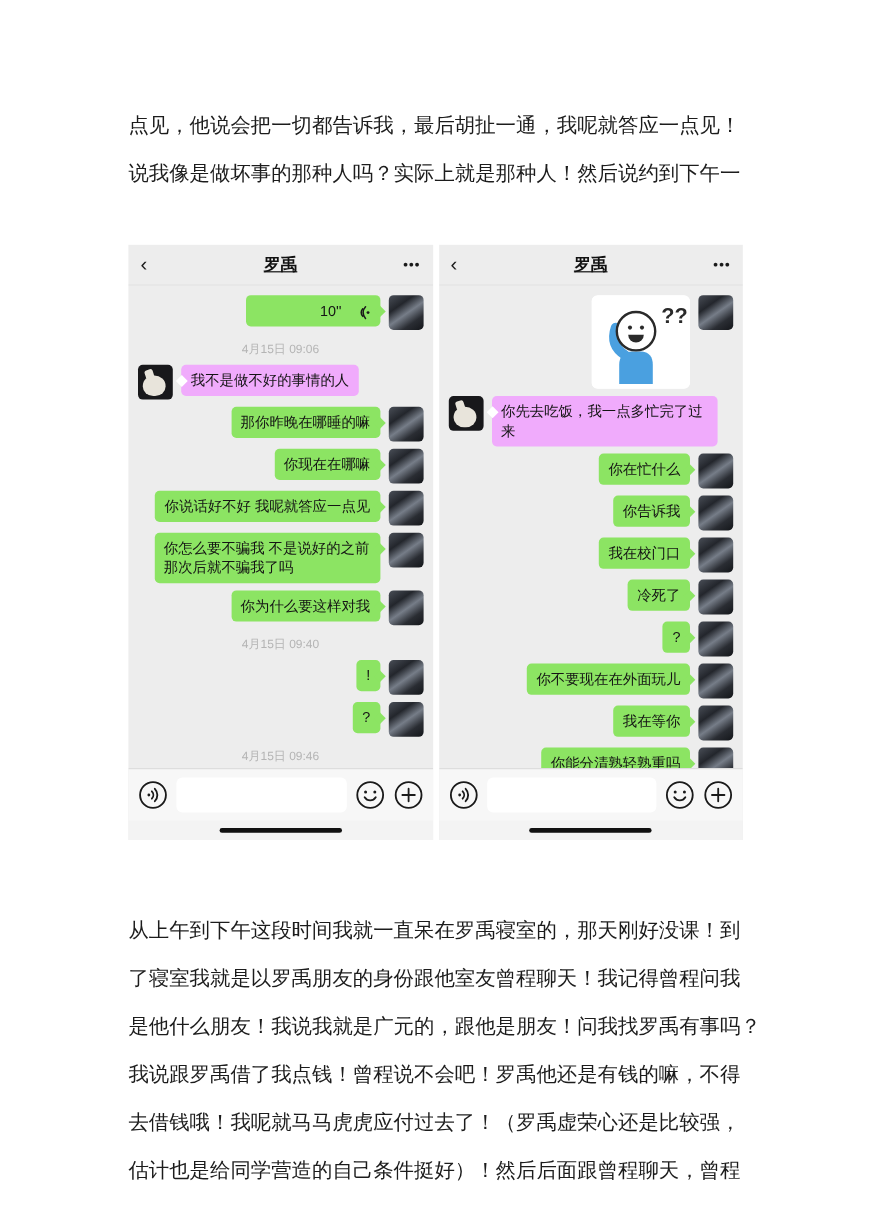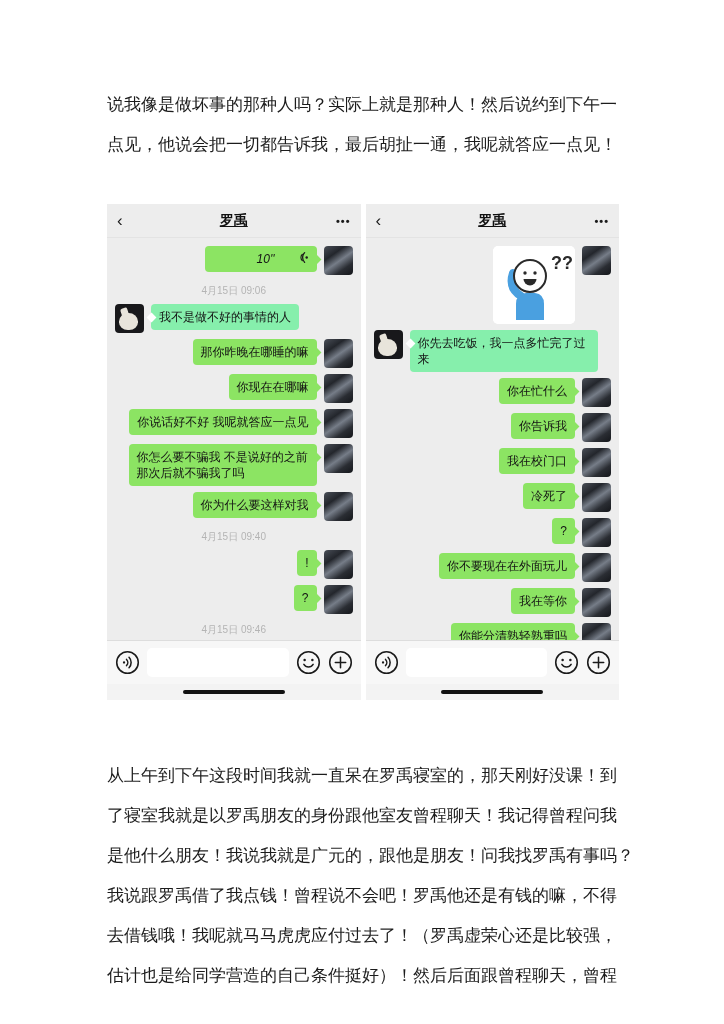--- a/index.html
+++ b/index.html
@@ -29,38 +29,38 @@
   .msg-row{display:flex;margin-top:6px;align-items:flex-start;}
   .msg-row.right{justify-content:flex-end;}
   .avatar{width:29px;height:29px;border-radius:4px;flex:0 0 auto;}
   .avatar.photo{background:linear-gradient(145deg,#4a4f58 0%,#23262c 30%,#767d88 52%,#2a2d33 75%,#14161a 100%);}
   .avatar.cat{background:#18181b;position:relative;overflow:hidden;}
   .avatar.cat::before{content:"";position:absolute;left:6px;top:4px;width:7px;height:8px;background:#e8e4db;border-radius:2px;transform:rotate(-18deg);}
   .avatar.cat::after{content:"";position:absolute;left:4px;top:9px;width:19px;height:17px;background:#e8e4db;border-radius:50% 50% 46% 46%;}
   .bubble{max-width:172px;padding:5px 8px;border-radius:4px;font-size:12px;line-height:16px;color:#141414;position:relative;word-break:break-all;}
   .bubble.green{background:#8ce463;margin-right:7px;}
   .bubble.green::after{content:"";position:absolute;right:-3px;top:10px;width:7px;height:7px;background:#8ce463;transform:rotate(45deg);}
-  .bubble.white{background:#86efac;margin-left:7px;}
+  .bubble.white{background:#f0abfc;margin-left:7px;}
   .bubble.white::before{content:"";position:absolute;left:-3px;top:10px;width:7px;height:7px;background:#ffffff;transform:rotate(45deg);}
-  .bubble.voice{width:96px;display:flex;align-items:flex-start;justify-content:flex-end;gap:21px;font-style:italic;}
+  .bubble.voice{width:96px;display:flex;align-items:flex-end;justify-content:flex-end;gap:11px;}
   .time-label{text-align:center;color:#b4b4b4;font-size:10px;margin-top:9px;flex:0 0 auto;}
   .sticker{width:82px;height:78px;margin-right:7px;background:#ffffff;border-radius:5px;overflow:hidden;}
 
   .inputbar{height:43px;background:#f7f7f7;border-top:1px solid #dddddd;display:flex;align-items:center;gap:7px;padding:0 8px;flex:0 0 auto;}
   .icon-btn{width:25px;height:25px;flex:0 0 auto;display:flex;align-items:center;justify-content:center;}
   .text-input{flex:1;height:29px;background:#ffffff;border-radius:5px;}
   .home-strip{height:16px;background:#f3f3f3;display:flex;align-items:center;justify-content:center;flex:0 0 auto;}
   .home-indicator{width:102px;height:4px;background:#111;border-radius:2px;}
 </style>
 </head>
 <body>
 
 <div class="para para-top">
+    <div class="line">点见，他说会把一切都告诉我，最后胡扯一通，我呢就答应一点见！</div>
     <div class="line">说我像是做坏事的那种人吗？实际上就是那种人！然后说约到下午一</div>
-    <div class="line">点见，他说会把一切都告诉我，最后胡扯一通，我呢就答应一点见！</div>
   </div>
 
 <div class="phones">
 
   <div class="phone">
     <div class="chat-header">
       <span class="back">‹</span>
       <span class="title">罗禹</span>
       <span class="more">•••</span>
     </div>

